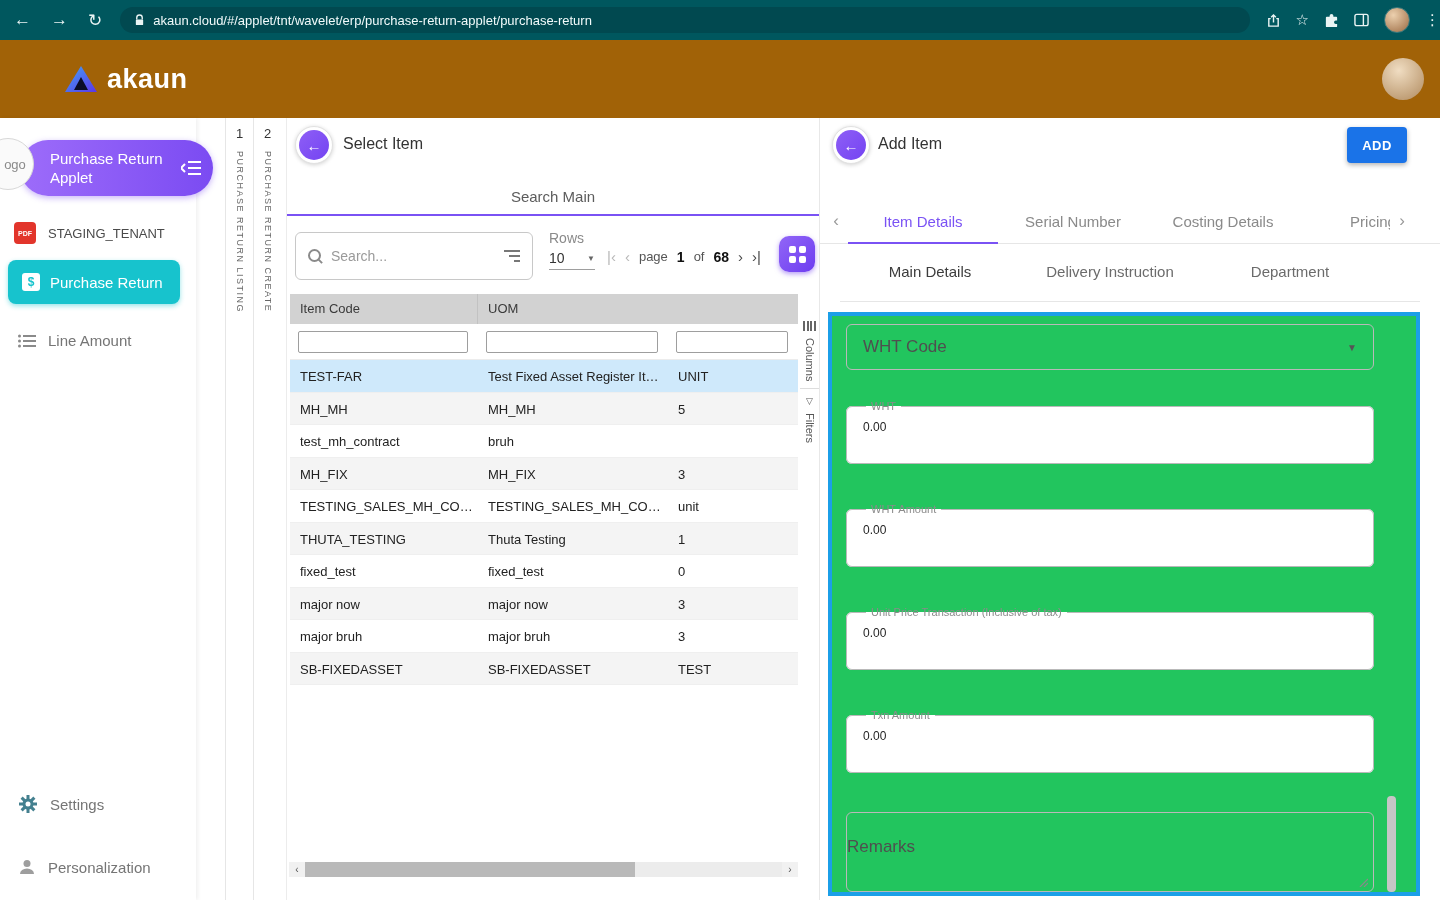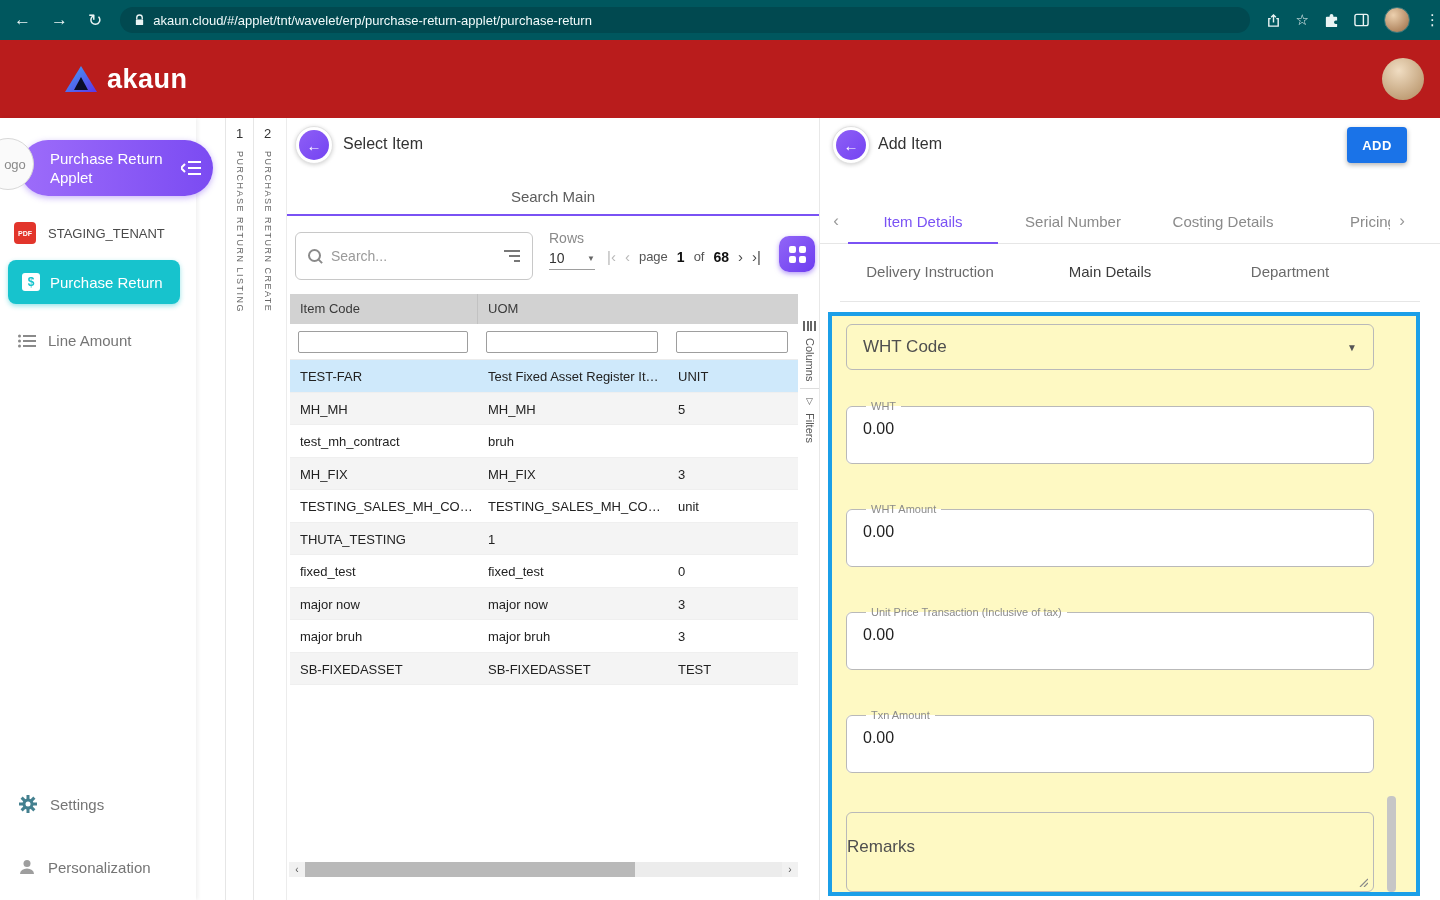--- a/index.html
+++ b/index.html
@@ -9,21 +9,21 @@
   
   .browser { position:absolute; left:0; top:0; width:1440px; height:40px; background:#00575e; display:flex; align-items:center; }
   .bnav { display:flex; gap:20px; margin-left:14px; color:#eaf4f4; font-size:17px; }
   .bnav span { cursor:default; }
   .urlbar { margin-left:18px; width:1130px; height:26px; background:#014950; border-radius:13px; display:flex; align-items:center; padding:0 14px; gap:8px; }
   .urltext { color:#f2fbfb; font-size:13px; white-space:nowrap; overflow:hidden; }
   .bright { display:flex; align-items:center; gap:15px; margin-left:16px; color:#eaf4f4; font-size:15px; }
   .bavatar { width:26px; height:26px; border-radius:50%; background:radial-gradient(circle at 35% 30%, #ecd0ae, #9a6a42); border:1px solid #3b7a7f; }
 
   
-  .appheader { position:absolute; left:0; top:40px; width:1440px; height:78px; background:#b91c1c; display:flex; align-items:center; }
+  .appheader { position:absolute; left:0; top:40px; width:1440px; height:78px; background:#a16207; display:flex; align-items:center; }
   .brand { display:flex; align-items:center; gap:9px; margin-left:64px; }
   .brand-name { color:#fff; font-size:27px; font-weight:bold; letter-spacing:.5px; }
   .havatar { position:absolute; right:16px; top:18px; width:42px; height:42px; border-radius:50%; background:radial-gradient(circle at 40% 30%, #f0ddc2, #b08a5e); }
 
   
   .sidebar { position:absolute; left:0; top:118px; width:196px; bottom:0; background:#fff; box-shadow:2px 0 4px rgba(0,0,0,.06); }
   .banner { position:absolute; left:20px; top:22px; width:193px; height:56px; border-radius:28px; background:linear-gradient(90deg,#9d6cfa,#7b4bf2); color:#fff; display:flex; align-items:center; z-index:1; box-shadow:0 2px 6px rgba(120,70,240,.4); }
   .banner-text { margin-left:30px; font-size:15px; line-height:1.3; width:128px; }
   .banner-menu { position:absolute; right:12px; top:20px; }
   .logo-circle { position:absolute; left:-18px; top:20px; width:52px; height:52px; border-radius:50%; background:#fafafa; border:1px solid #d8d8d8; z-index:2; display:flex; align-items:center; justify-content:center; color:#8a8a8a; font-size:13px; padding-left:14px; }
@@ -108,27 +108,27 @@
   .tabsrow { position:absolute; left:0; top:84px; width:100%; height:42px; border-bottom:1px solid #e6e6e6; }
   .tchev { position:absolute; top:9px; font-size:17px; color:#9a9a9a; cursor:pointer; width:24px; text-align:center; background:#fff; z-index:2; }
   .tchev-l { left:4px; } .tchev-r { right:26px; }
   .tabs { position:absolute; left:28px; top:0; width:545px; height:42px; display:flex; overflow:hidden; }
   .tab { width:150px; flex:none; text-align:center; font-size:15px; color:#8a8a8a; padding-top:11px; cursor:pointer; height:42px; }
   .tab.active { color:#7a52f4; border-bottom:2px solid #7a52f4; }
   .subtabs { position:absolute; left:20px; top:126px; width:580px; height:58px; border-bottom:1px solid #e6e6e6; display:flex; }
   .subtab { width:180px; flex:none; text-align:center; font-size:15px; color:#6b6b6b; padding-top:19px; cursor:pointer; }
   .subtab.active { color:#3c3c3c; }
 
-  .bluebox { position:absolute; left:8px; top:194px; width:592px; height:584px; border:4px solid #1b9fe8; background:#fef9c3; }
+  .bluebox { position:absolute; left:8px; top:194px; width:592px; height:584px; border:4px solid #1b9fe8; background:#22c55e; }
   .mselect { position:absolute; left:14px; top:8px; width:528px; height:46px; border:1px solid #b9b9b9; border-radius:6px; display:flex; align-items:center; justify-content:space-between; padding:0 16px; cursor:pointer; }
   .msel-label { font-size:17px; color:#4f4f4f; }
   .mcaret { font-size:10px; color:#555; }
   fieldset.mfield { position:absolute; left:14px; width:528px; height:64px; border:1px solid #b9b9b9; border-radius:6px; padding:0 14px; background:#fff; }
   fieldset.mfield legend { font-size:11px; color:#8b8b8b; padding:0 5px; margin-left:5px; }
-  .mval { font-size:16px; color:#1f1f1f; padding:8px 2px 0; }
+  .mval { font-size:12px; color:#1f1f1f; padding:8px 2px 0; }
   .f1 { top:84px; } .f2 { top:187px; } .f3 { top:290px; } .f4 { top:393px; }
   .mremarks { position:absolute; left:14px; top:496px; width:528px; height:80px; border:1px solid #b9b9b9; border-radius:6px; padding:24px 0; cursor:text; }
   .mremarks span { font-size:17px; color:#4f4f4f; }
   .resize { position:absolute; right:5px; bottom:4px; }
   .vthumb { position:absolute; right:20px; top:480px; width:9px; height:96px; background:#c6c6c6; border-radius:4px; cursor:grab; }
 </style>
 </head>
 <body>
 
 <div class="browser">
@@ -332,20 +332,21 @@
           <div class="tc c1">MH_FIX</div>
           <div class="tc c2">3</div>
         </div>
         <div class="trow">
           <div class="tc c0">TESTING_SALES_MH_CONTRACT</div>
           <div class="tc c1">TESTING_SALES_MH_CONTRACT</div>
           <div class="tc c2">unit</div>
         </div>
         <div class="trow alt">
           <div class="tc c0">THUTA_TESTING</div>
+          <div class="tc c1">Thuta Testing</div>
           <div class="tc c2">1</div>
         </div>
         <div class="trow">
           <div class="tc c0">fixed_test</div>
           <div class="tc c1">fixed_test</div>
           <div class="tc c2">0</div>
         </div>
         <div class="trow alt">
           <div class="tc c0">major now</div>
           <div class="tc c1">major now</div>
@@ -403,22 +404,22 @@
     <div class="tabs">
       <span class="tab active">Item Details</span>
       <span class="tab">Serial Number</span>
       <span class="tab">Costing Details</span>
       <span class="tab">Pricing</span>
     </div>
     <span class="tchev tchev-r">›</span>
   </div>
 
   <div class="subtabs">
+    <span class="subtab active">Main Details</span>
     <span class="subtab">Delivery Instruction</span>
-    <span class="subtab active">Main Details</span>
     <span class="subtab">Department</span>
   </div>
 
   <div class="bluebox">
     <div class="mselect">
       <span class="msel-label">WHT Code</span>
       <span class="mcaret">▼</span>
     </div>
 
     <fieldset class="mfield f1">

